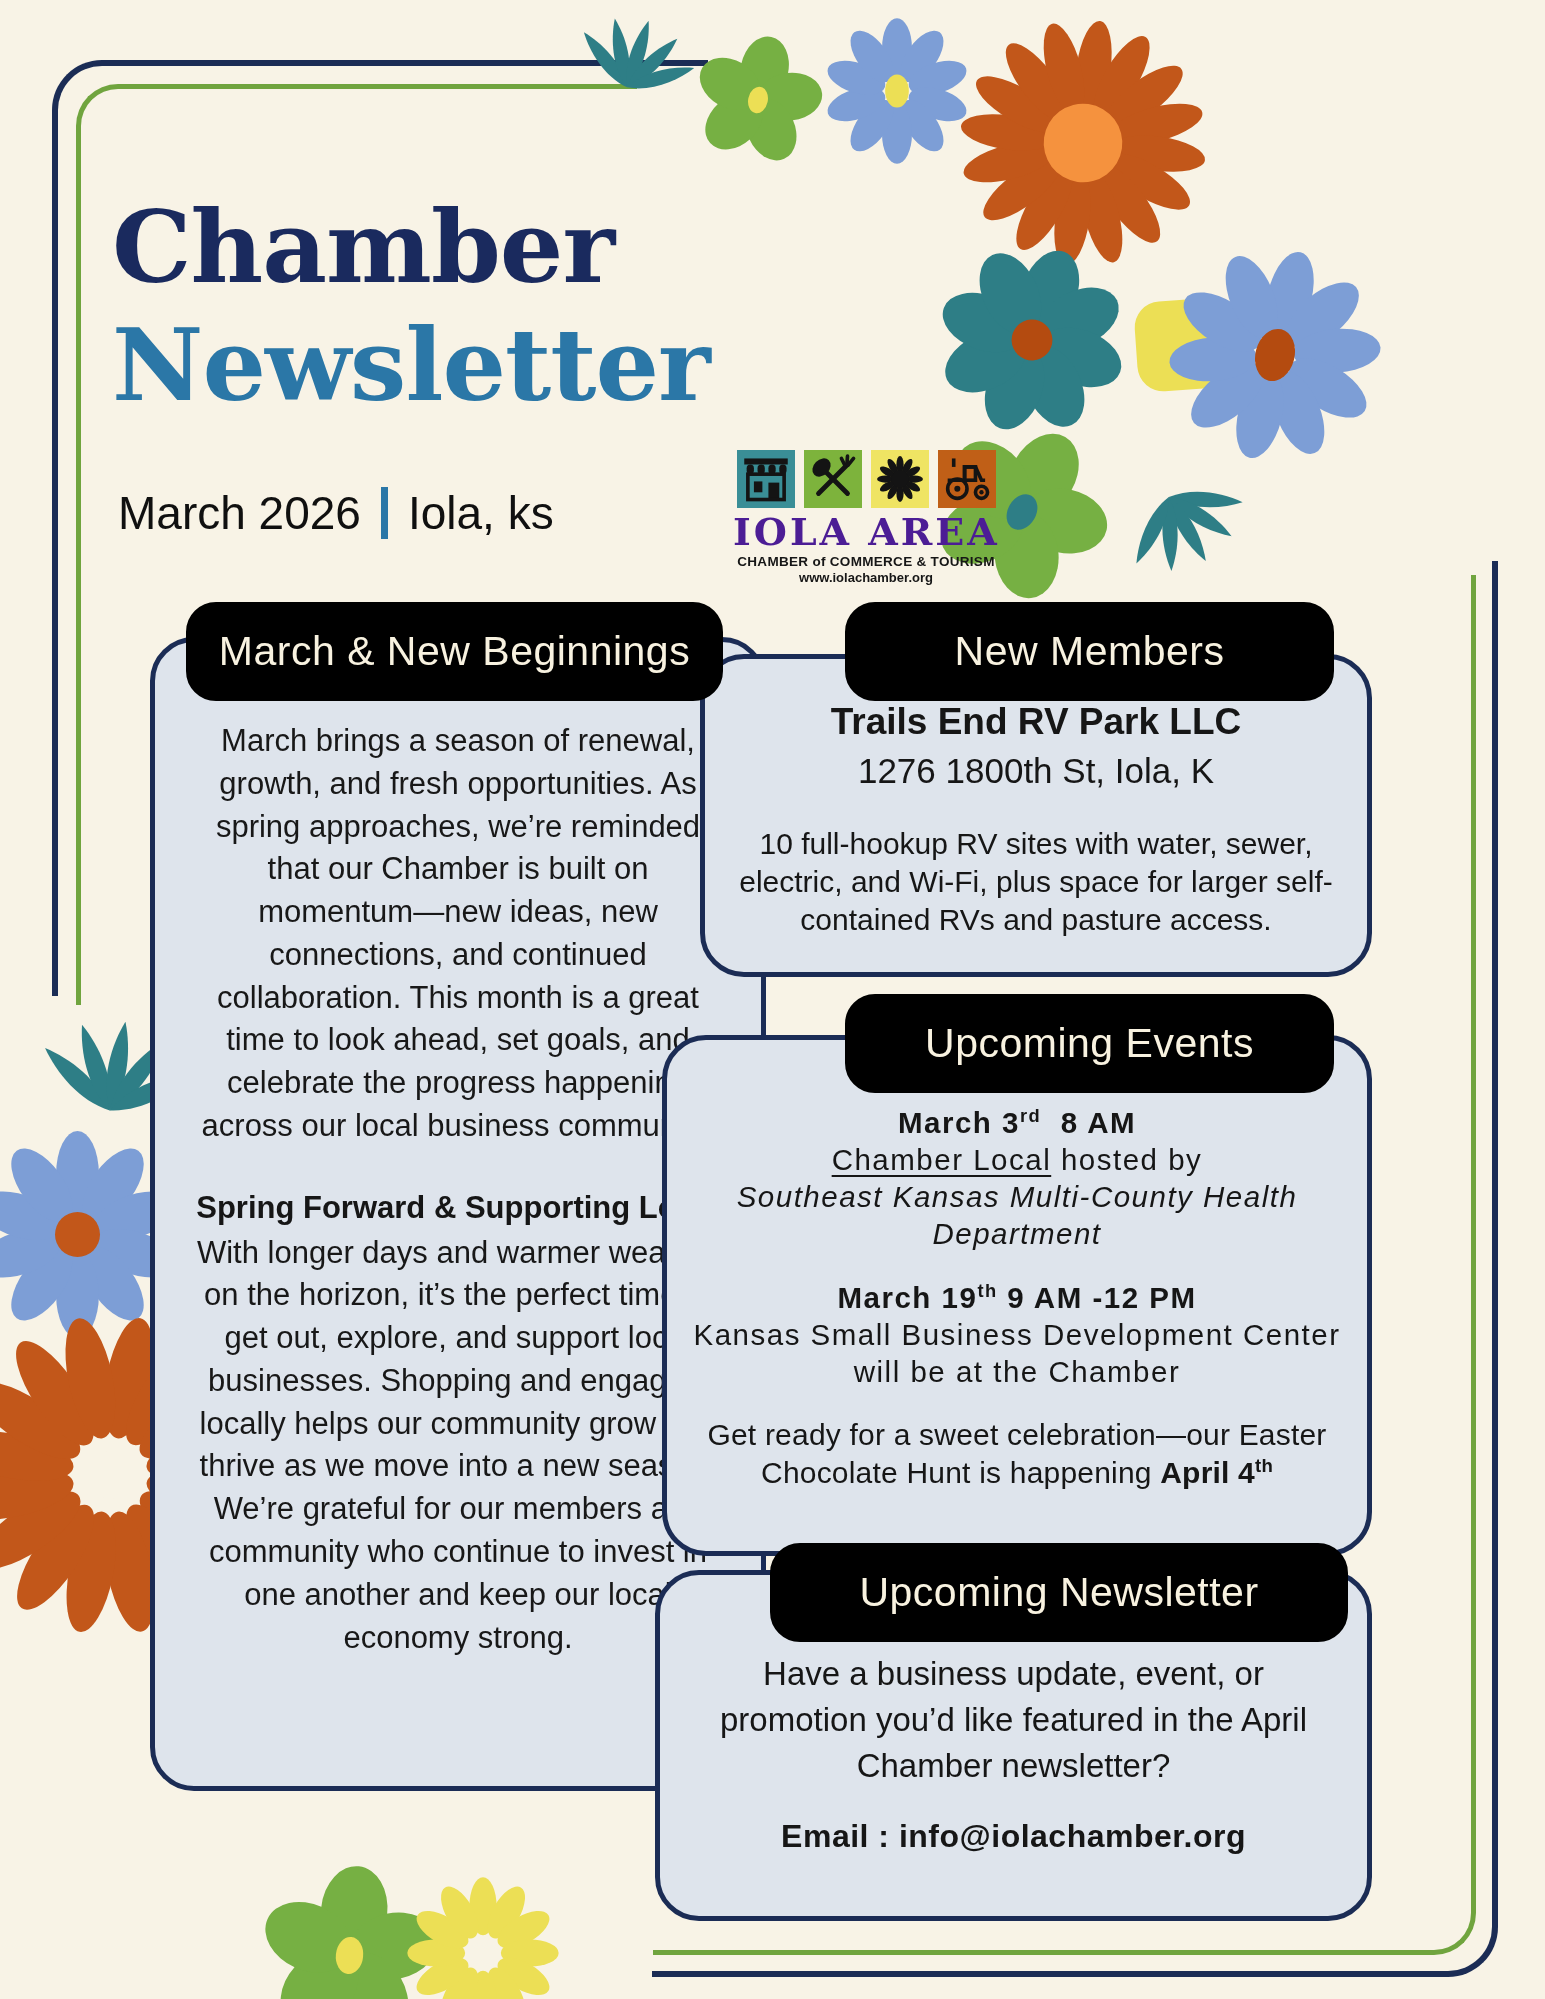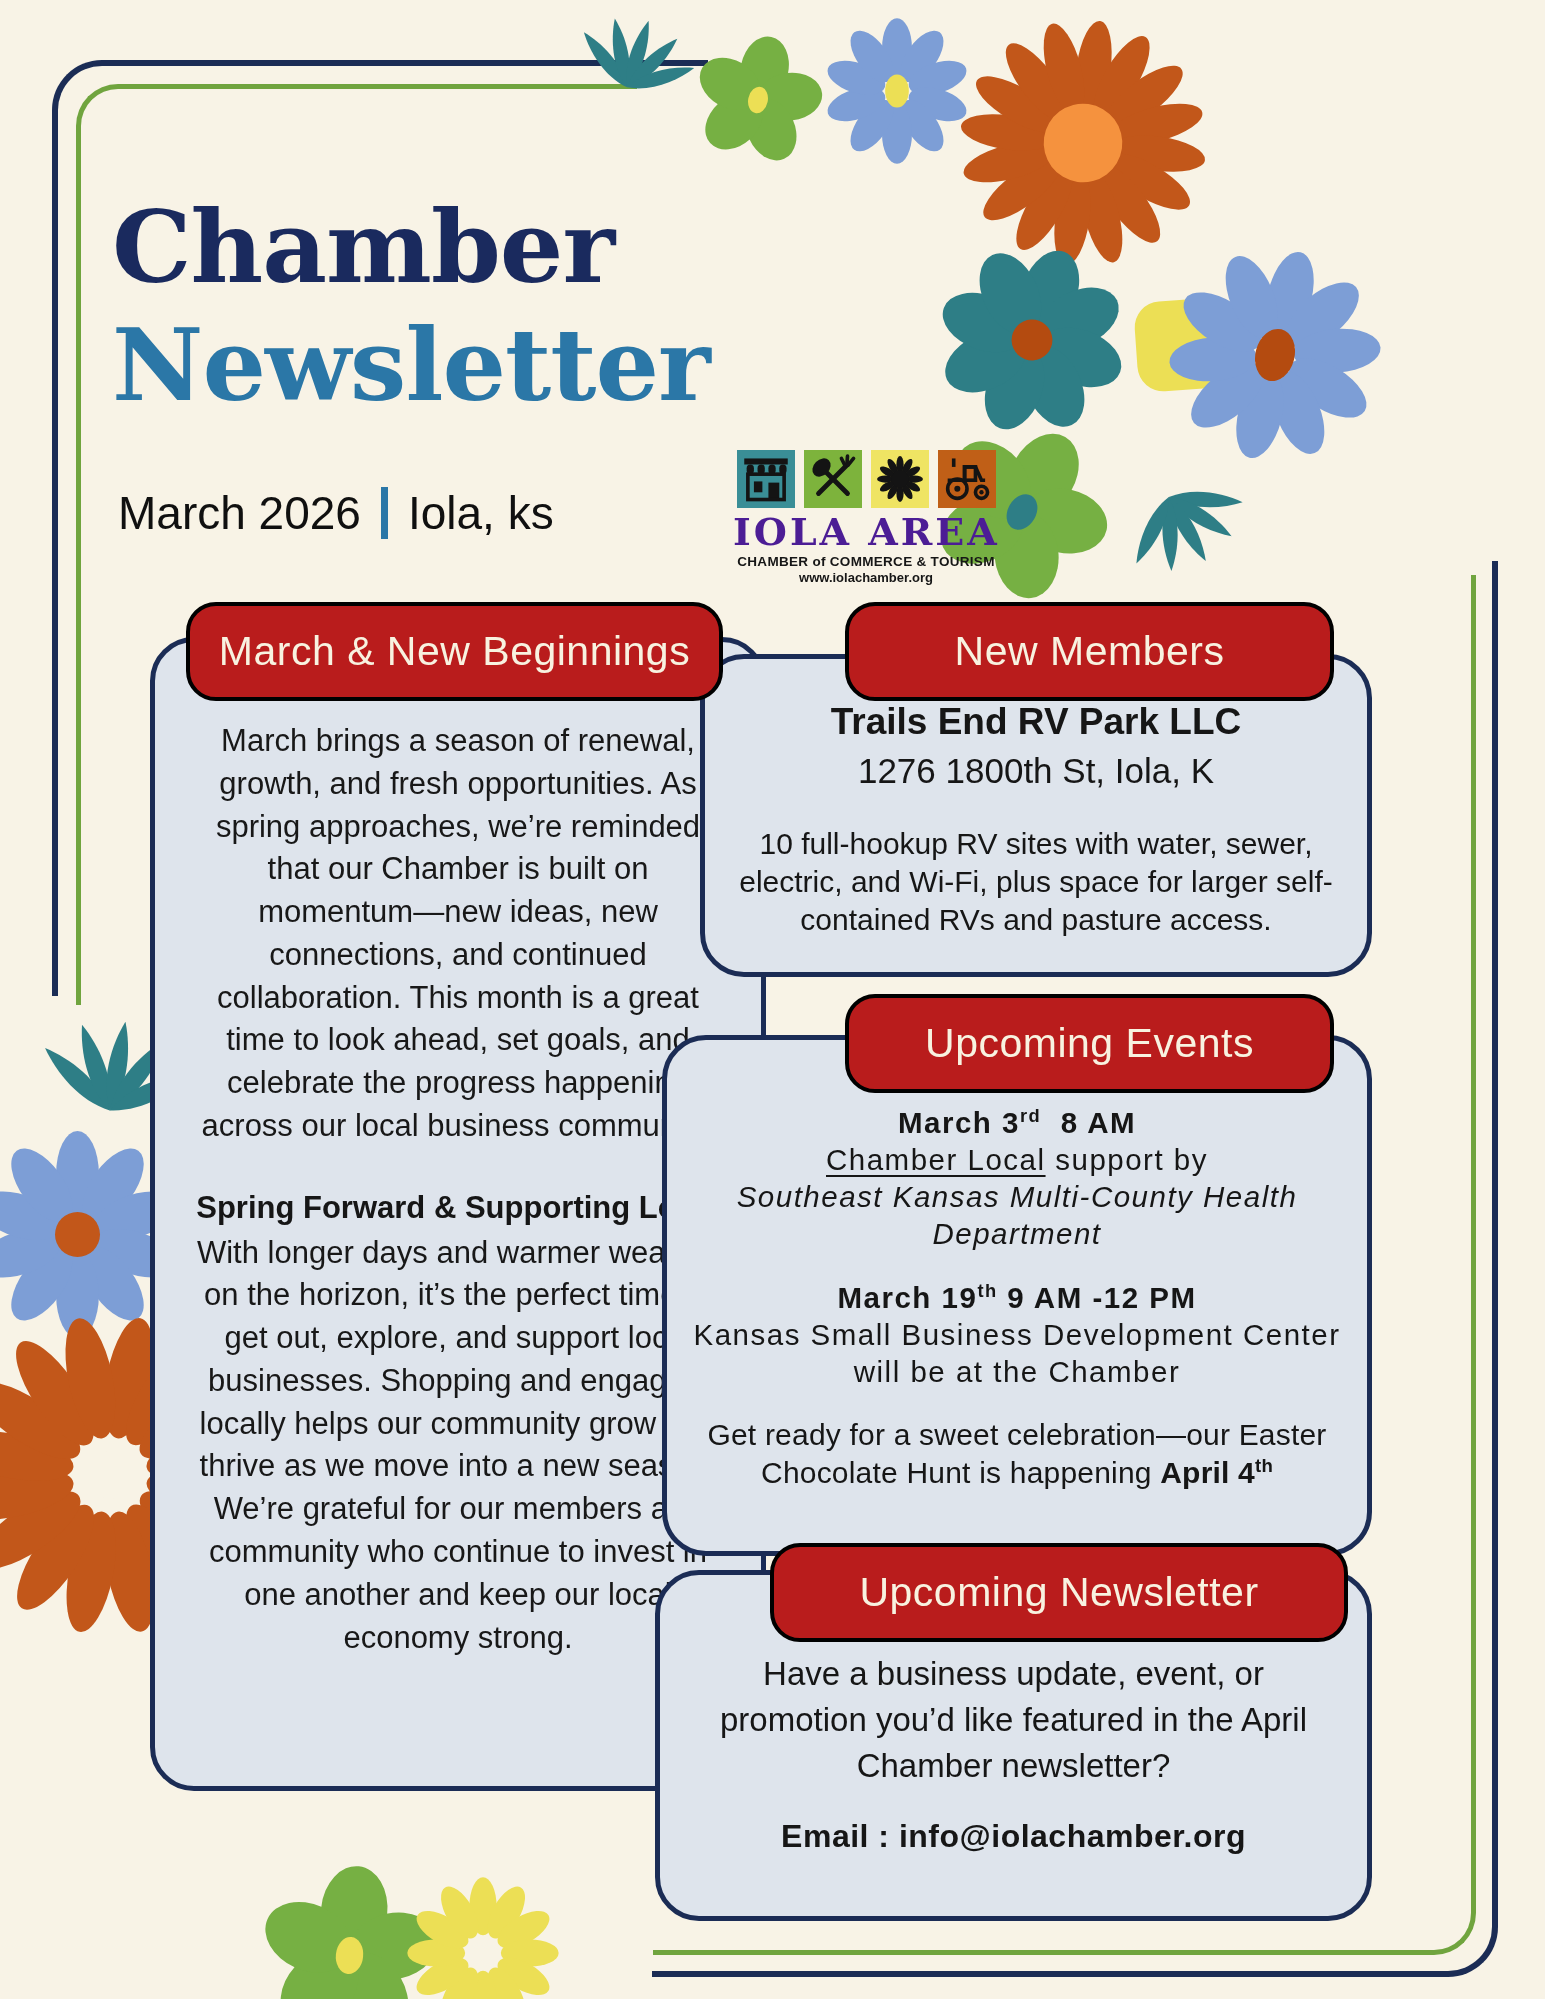--- a/index.html
+++ b/index.html
@@ -34,21 +34,21 @@
   .logo-icons{display:flex;gap:9px;justify-content:center;}
   .sq{width:58px;height:58px;}
   .sq svg{width:100%;height:100%;display:block;}
   .logo-name{font-family:"DejaVu Serif",serif;font-weight:700;font-size:38px;letter-spacing:3px;
     color:#4c1d95;margin-top:3px;white-space:nowrap;}
   .logo-tag{font-size:13.5px;font-weight:700;letter-spacing:0.3px;white-space:nowrap;margin-top:2px;}
   .logo-web{font-size:13px;font-weight:700;margin-top:1px;}
   
   .card{position:absolute;z-index:2;background:#dee4ec;border:5px solid #1b2c55;border-radius:44px;
     box-sizing:border-box;text-align:center;}
-  .pill{position:absolute;z-index:3;background:#b91c1c;border:4px solid #000000;border-radius:30px;
+  .pill{position:absolute;z-index:3;background:#000000;border:8px solid #000000;border-radius:30px;
     box-sizing:border-box;display:flex;align-items:center;justify-content:center;
     color:#f8f2e0;font-size:41px;letter-spacing:0.5px;}
   .card-march{left:150px;top:637px;width:616px;height:1154px;padding:78px 38px 0;}
   .pill-march{left:186px;top:602px;width:537px;height:99px;}
   .card-nm{left:700px;top:654px;width:672px;height:323px;padding:42px 18px 0;}
   .pill-nm{left:845px;top:602px;width:489px;height:99px;}
   .card-ev{left:662px;top:1035px;width:710px;height:521px;padding:64px 22px 0;}
   .pill-ev{left:845px;top:994px;width:489px;height:99px;}
   .card-un{left:655px;top:1570px;width:717px;height:351px;padding:76px 40px 0;}
   .pill-un{left:770px;top:1543px;width:578px;height:99px;}
@@ -295,21 +295,21 @@
   <section class="card card-nm">
     <p class="nm-name">Trails End RV Park LLC</p>
     <p class="nm-addr">1276 1800th St, Iola, K</p>
     <p class="nm-desc">10 full-hookup RV sites with water, sewer, electric, and Wi-Fi, plus space for larger self-contained RVs and pasture access.</p>
   </section>
   <div class="pill pill-nm">New Members</div>
 
   <section class="card card-ev">
     <div class="ev-block">
       <p class="ev-line bold"><span class="b">March 3</span><sup class="b">rd</sup><span class="b">&nbsp; 8 AM</span></p>
-      <p class="ev-line"><span class="u">Chamber Local</span><span> support by</span></p>
+      <p class="ev-line"><span class="u">Chamber Local</span><span> hosted by</span></p>
       <p class="ev-line it">Southeast Kansas Multi-County Health Department</p>
     </div>
     <div class="ev-block">
       <p class="ev-line bold"><span class="b">March 19</span><sup class="b">th</sup><span class="b"> 9 AM -12 PM</span></p>
       <p class="ev-line">Kansas Small Business Development Center will be at the Chamber</p>
     </div>
     <div class="ev-block">
       <p class="ev-plain"><span>Get ready for a sweet celebration—our Easter Chocolate Hunt is happening </span><span class="b">April 4</span><sup class="b">th</sup></p>
     </div>
   </section>

